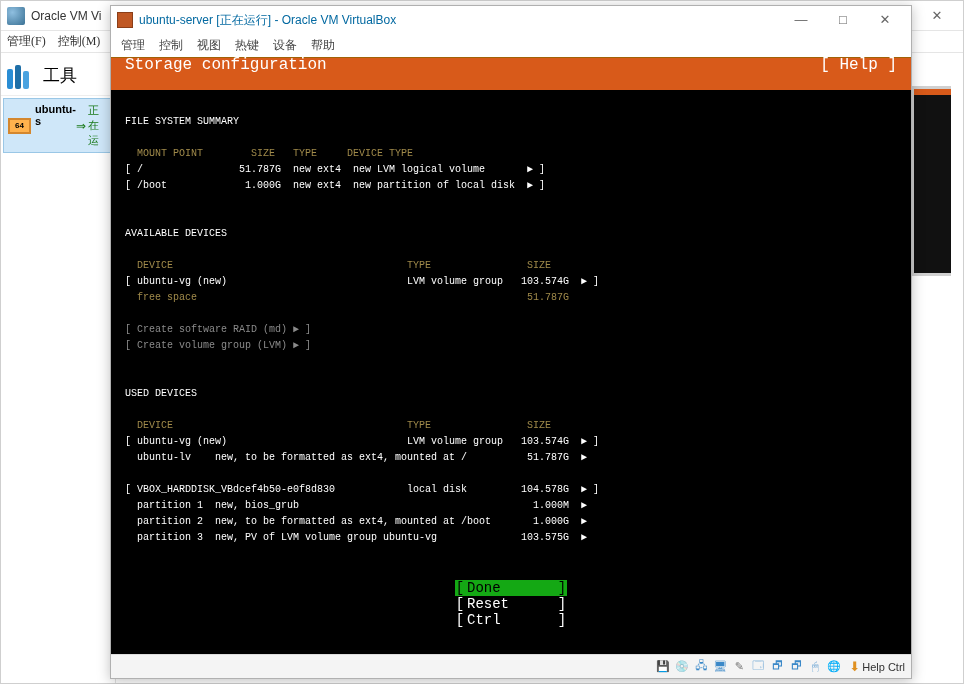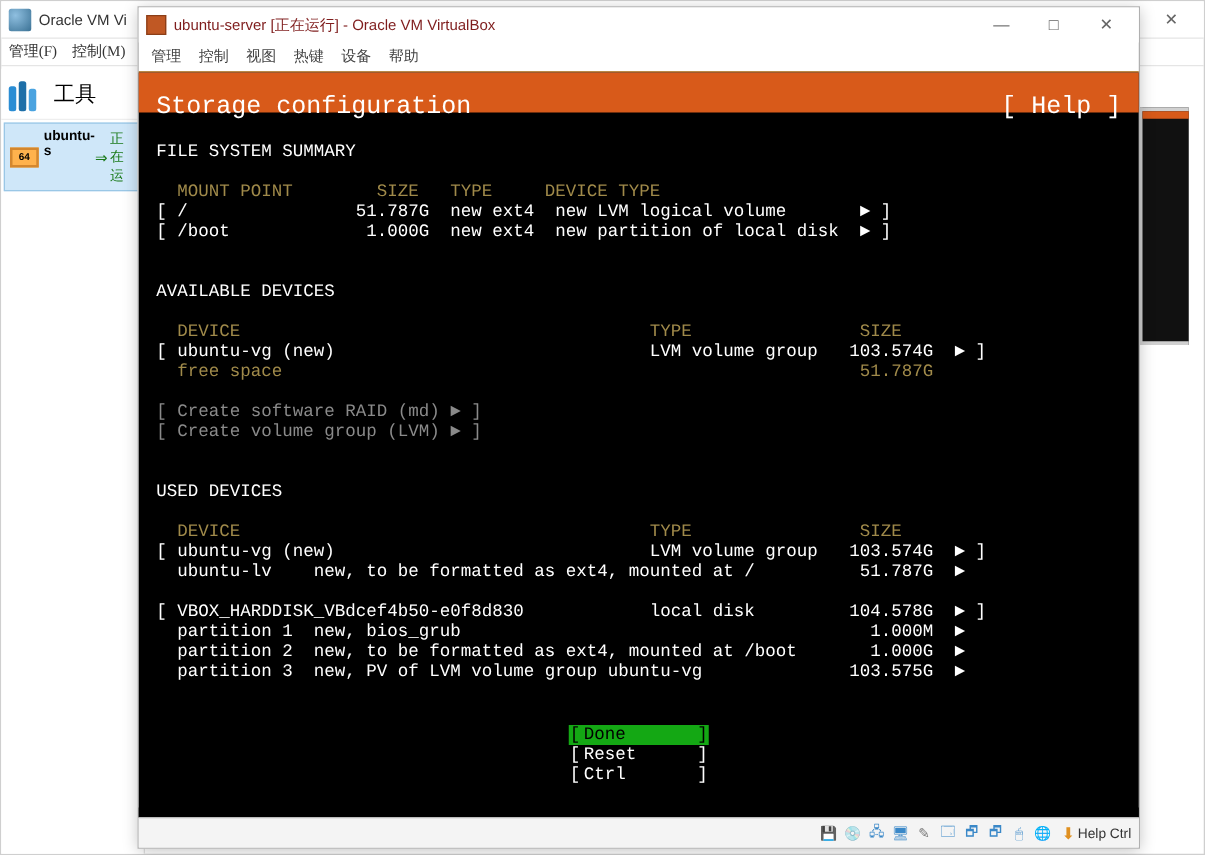--- a/index.html
+++ b/index.html
@@ -75,42 +75,42 @@
     background: #ffffff; border: 1px solid #b0b0b0;
     box-shadow: 0 2px 12px rgba(0,0,0,0.25);
   }
   .vm-titlebar {
     height: 28px; display:flex; align-items:center; padding: 0 6px;
     background:#ffffff;
   }
   .vm-titlebar .vm-cube {
     width:16px;height:16px;background:#c05824;margin-right:6px;border:1px solid #8b3e18;
   }
-  .vm-titlebar .title { flex:1; color:#7f1d1d; font-size:12px;}
+  .vm-titlebar .title { flex:1; color:#0369a1; font-size:12px;}
   .vm-menu {
     height: 24px; display:flex; align-items:center; gap:14px; padding:0 10px;
     border-bottom:1px solid #a16207;
   }
   .vm-menu span { color:#444; cursor:default; }
 
   
   .term-wrap {
     position:absolute; left:0; top:52px; right:0; bottom:24px;
     background:#000;
   }
   .term-header {
     height: 26px; background:#d85a1a;
-    display:flex; align-items:flex-start; justify-content:space-between;
+    display:flex; align-items:flex-end; justify-content:space-between;
     padding: 16px 14px;
-    font-family: "Courier New", monospace; font-size:20px; color:#fff;
+    font-family: "Courier New", monospace; font-size:16px; color:#fff;
   }
   .term-body {
     padding: 8px 14px 4px 14px;
     font-family: "Courier New", monospace;
-    font-size: 14px; line-height: 16px;
+    font-size: 10px; line-height: 16px;
     color: #e6e6e6; white-space: pre;
   }
   .hdr { color:#ffffff; }
   .lbl { color:#a08a4a; }
   .dim { color:#8a8a8a; }
   .wht { color:#ffffff; }
   .actions {
     position:absolute; left:0; right:0; bottom:14px; height:60px;
     font-family:"Courier New", monospace; font-size:14px;
     display:flex; flex-direction:column; align-items:center;

